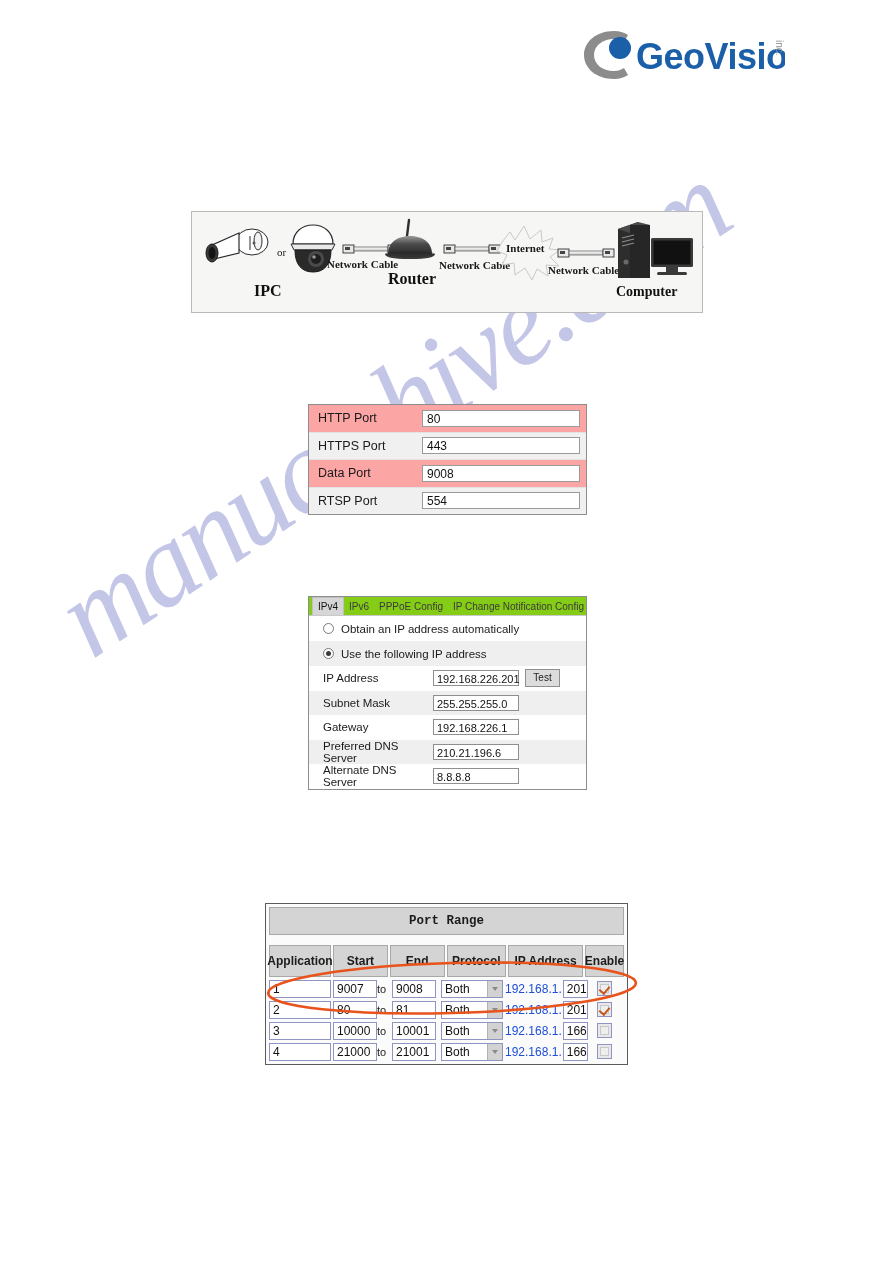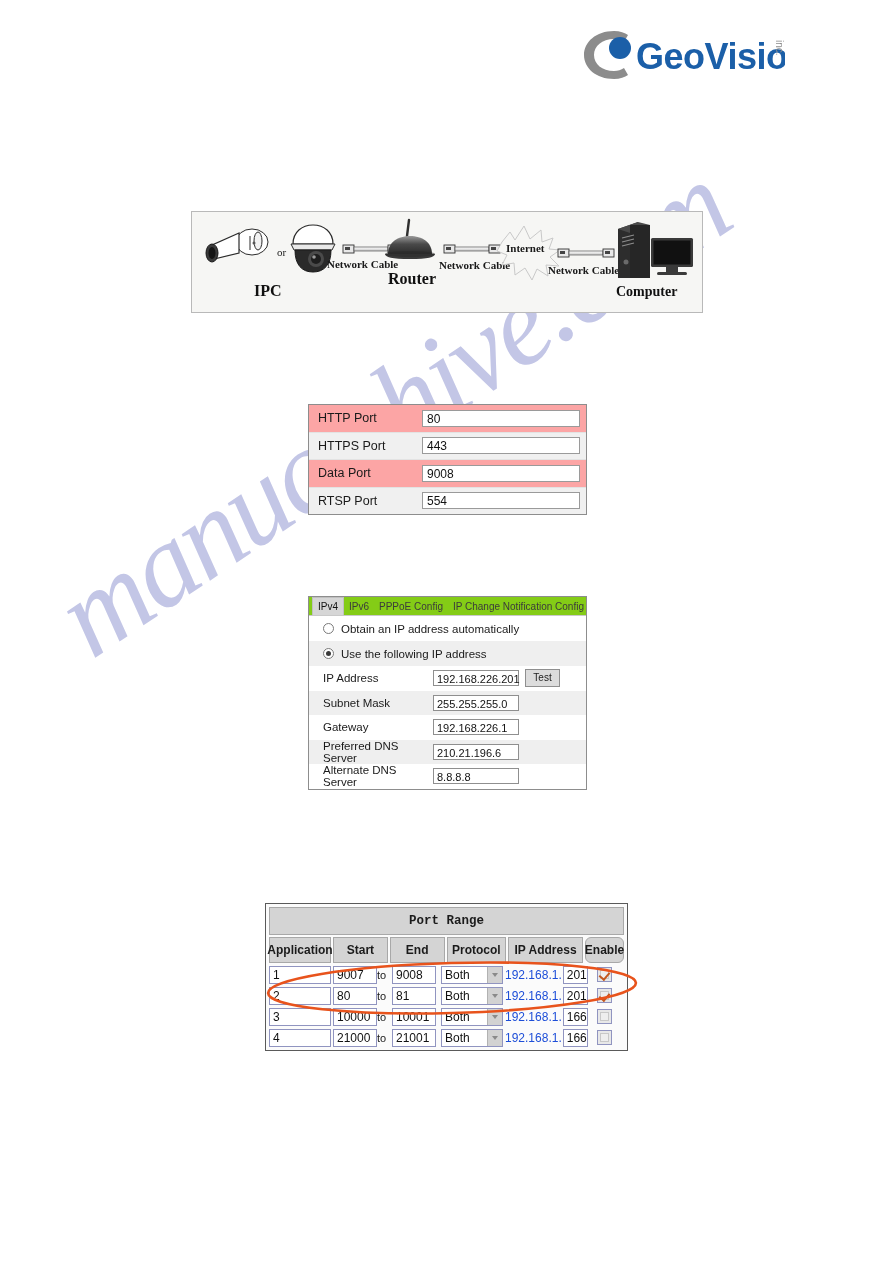--- a/index.html
+++ b/index.html
@@ -224,36 +224,36 @@
     text-align: center;
     background: #d4d4d4;
     border: 1px solid #a8a8a8;
     font-size: 12.5px;
     font-weight: bold;
     color: #1b1b1b;
     font-family: Liberation Mono, monospace;
   }
   .pr-head {
     display: flex;
-    height: 26px;
-    margin-top: 2px;
+    height: 32px;
+    margin-top: 10px;
   }
   .pr-head > div {
     background: #d4d4d4;
     border: 1px solid #a8a8a8;
     font-size: 12px;
     font-weight: bold;
     color: #1b1b1b;
     display: flex;
     align-items: center;
     justify-content: center;
     box-sizing: border-box;
     margin-right: 2px;
   }
-  .pr-head > div:last-child { margin-right: 0; border-radius: 6px; }
+  .pr-head > div:last-child { margin-right: 0; }
   .col-app   { width: 62px; }
   .col-start { width: 57px; }
   .col-end   { width: 57px; }
   .col-proto { width: 62px; }
   .col-ip    { width: 78px; }
   .col-en    { width: 39px; }
 
   .pr-row {
     display: flex;
     align-items: center;

